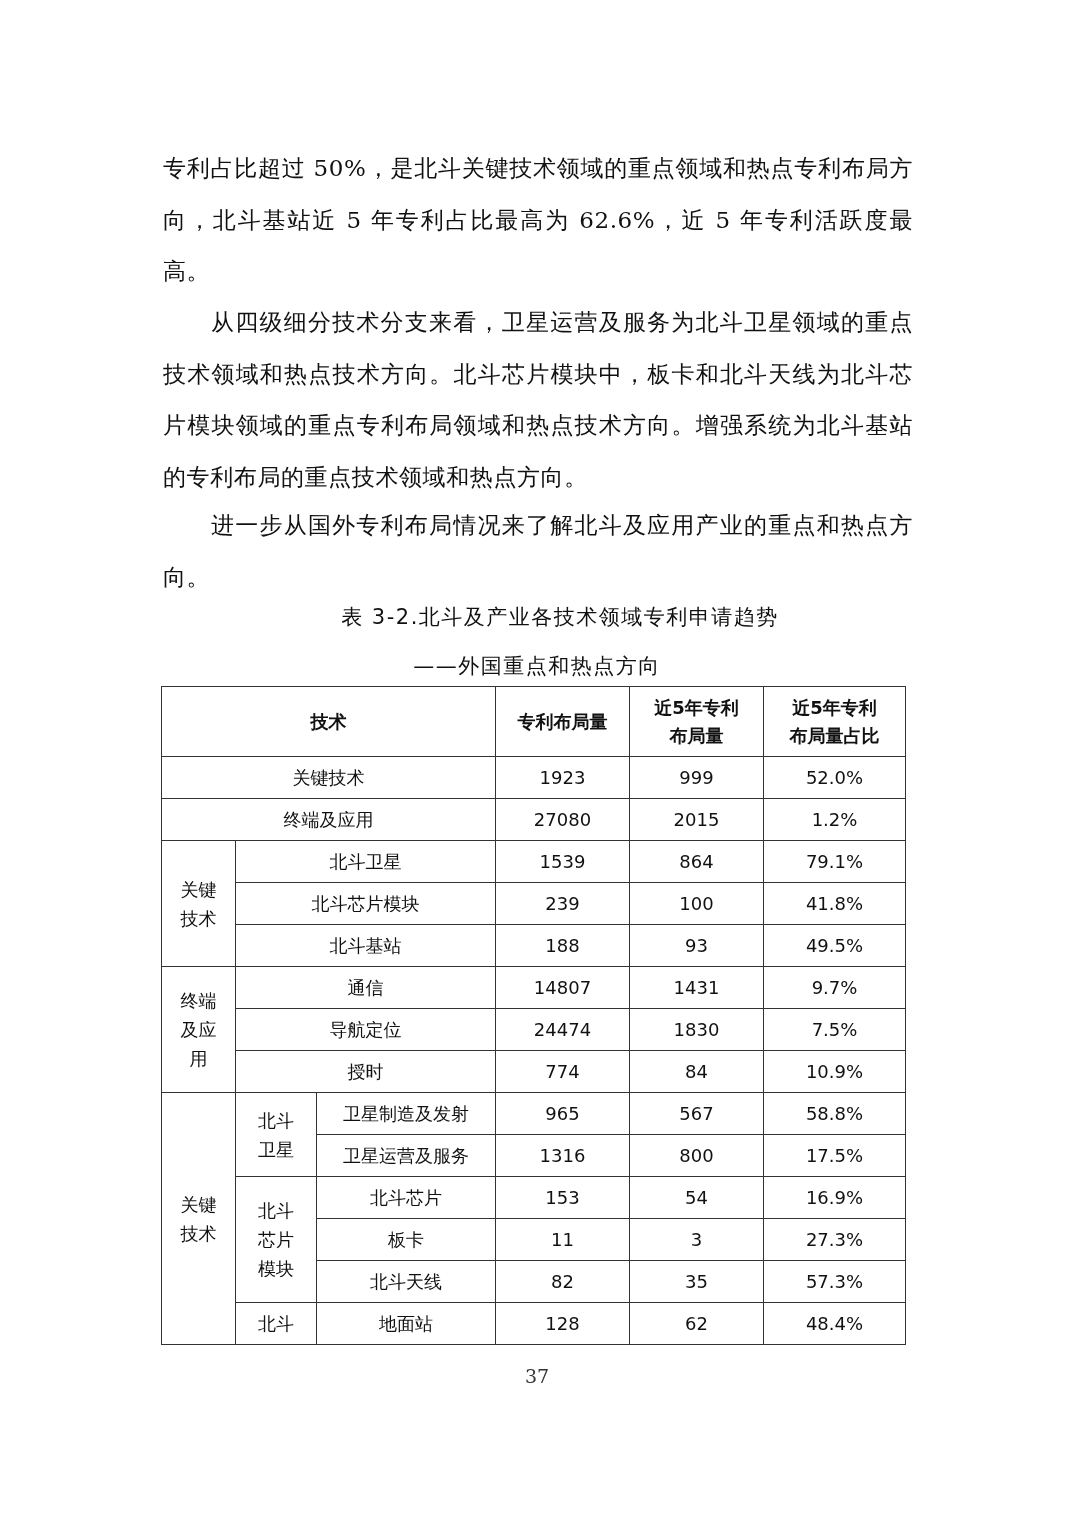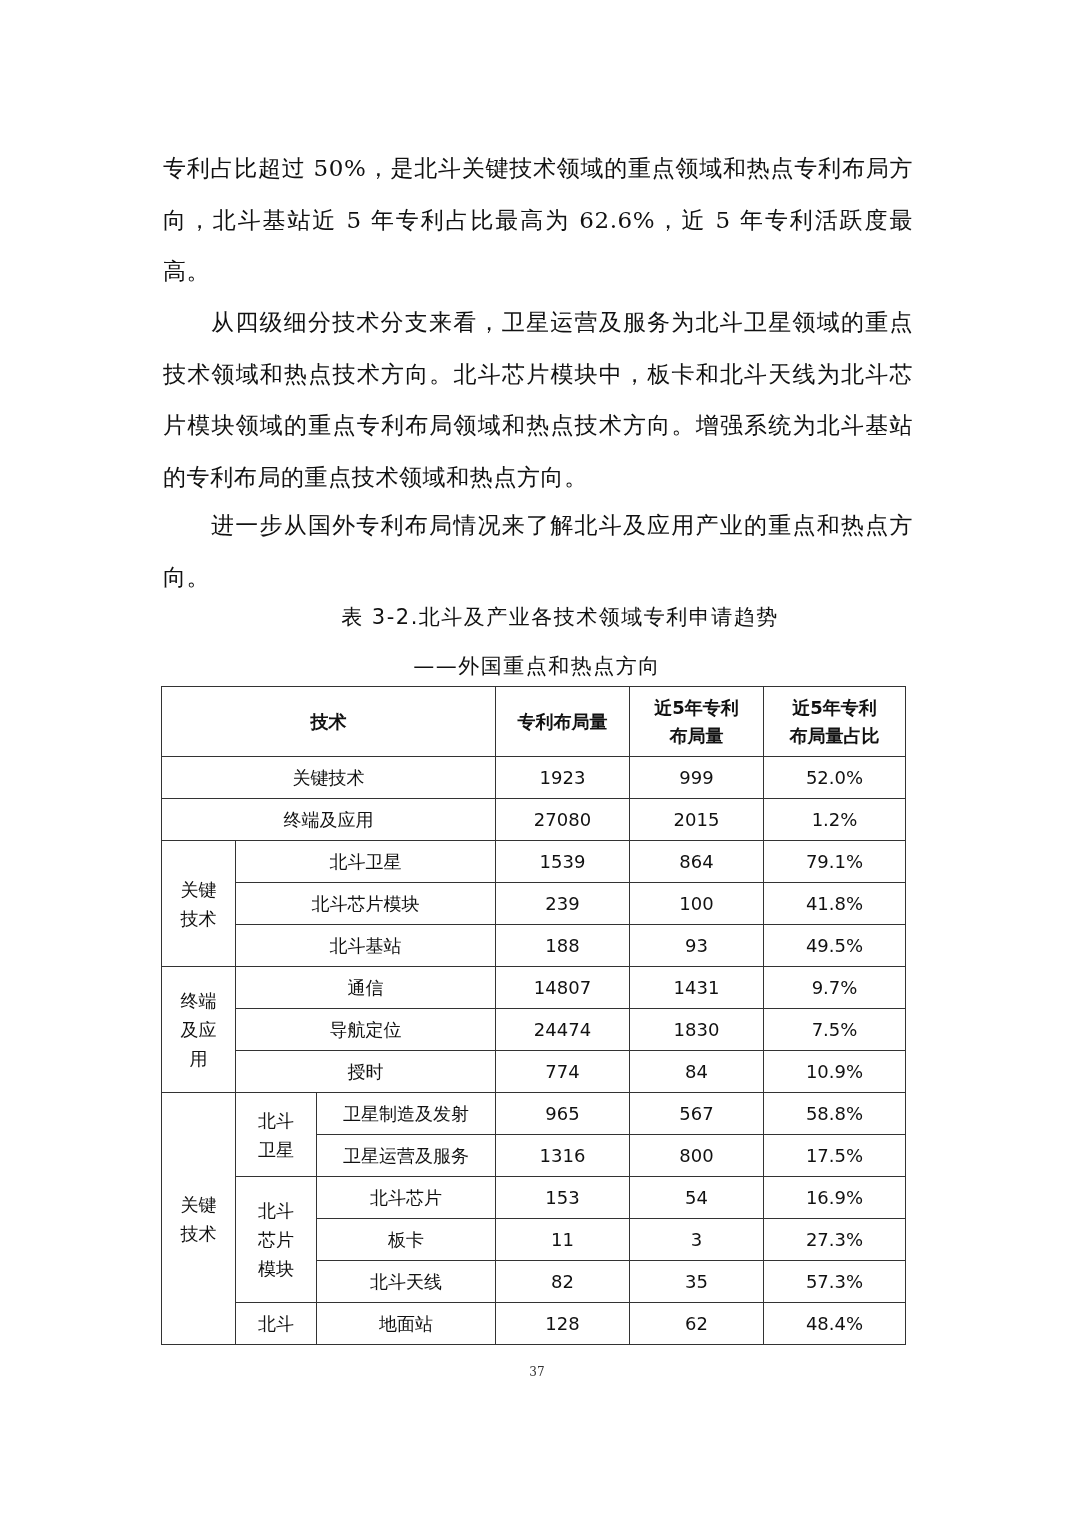--- a/index.html
+++ b/index.html
@@ -17,21 +17,21 @@
   table { position:absolute; left:161px; top:686px; border-collapse:collapse;
           font-family:"DejaVu Sans", sans-serif; font-size:18px; }
   td, th { border:1px solid #333; text-align:center; vertical-align:middle; padding:0;
            font-weight:normal; }
   th { font-weight:bold; height:69px; line-height:28px; font-size:18px; }
   td { height:41px; }
   .c0 { width:74px; } .c1 { width:81px; } .c2 { width:179px; }
   .c3 { width:134px; } .c4 { width:134px; } .c5 { width:142px; }
   .vlabel { line-height:29px; }
   .pagenum { position:absolute; top:1365px; left:0; width:1074px; text-align:center;
-             font-family:"DejaVu Serif", serif; font-size:12px; color:#333; }
+             font-family:"DejaVu Serif", serif; font-size:19px; color:#333; }
 </style>
 </head>
 <body>
 
 <p class="para p1">专利占比超过 50%，是北斗关键技术领域的重点领域和热点专利布局方向，北斗基站近 5 年专利占比最高为 62.6%，近 5 年专利活跃度最高。</p>
 <p class="para p2">从四级细分技术分支来看，卫星运营及服务为北斗卫星领域的重点技术领域和热点技术方向。北斗芯片模块中，板卡和北斗天线为北斗芯片模块领域的重点专利布局领域和热点技术方向。增强系统为北斗基站的专利布局的重点技术领域和热点方向。</p>
 <p class="para p3">进一步从国外专利布局情况来了解北斗及应用产业的重点和热点方向。</p>
 
 <div class="caption cap1">表 3-2.北斗及产业各技术领域专利申请趋势</div>
 <div class="caption cap2">——外国重点和热点方向</div>

